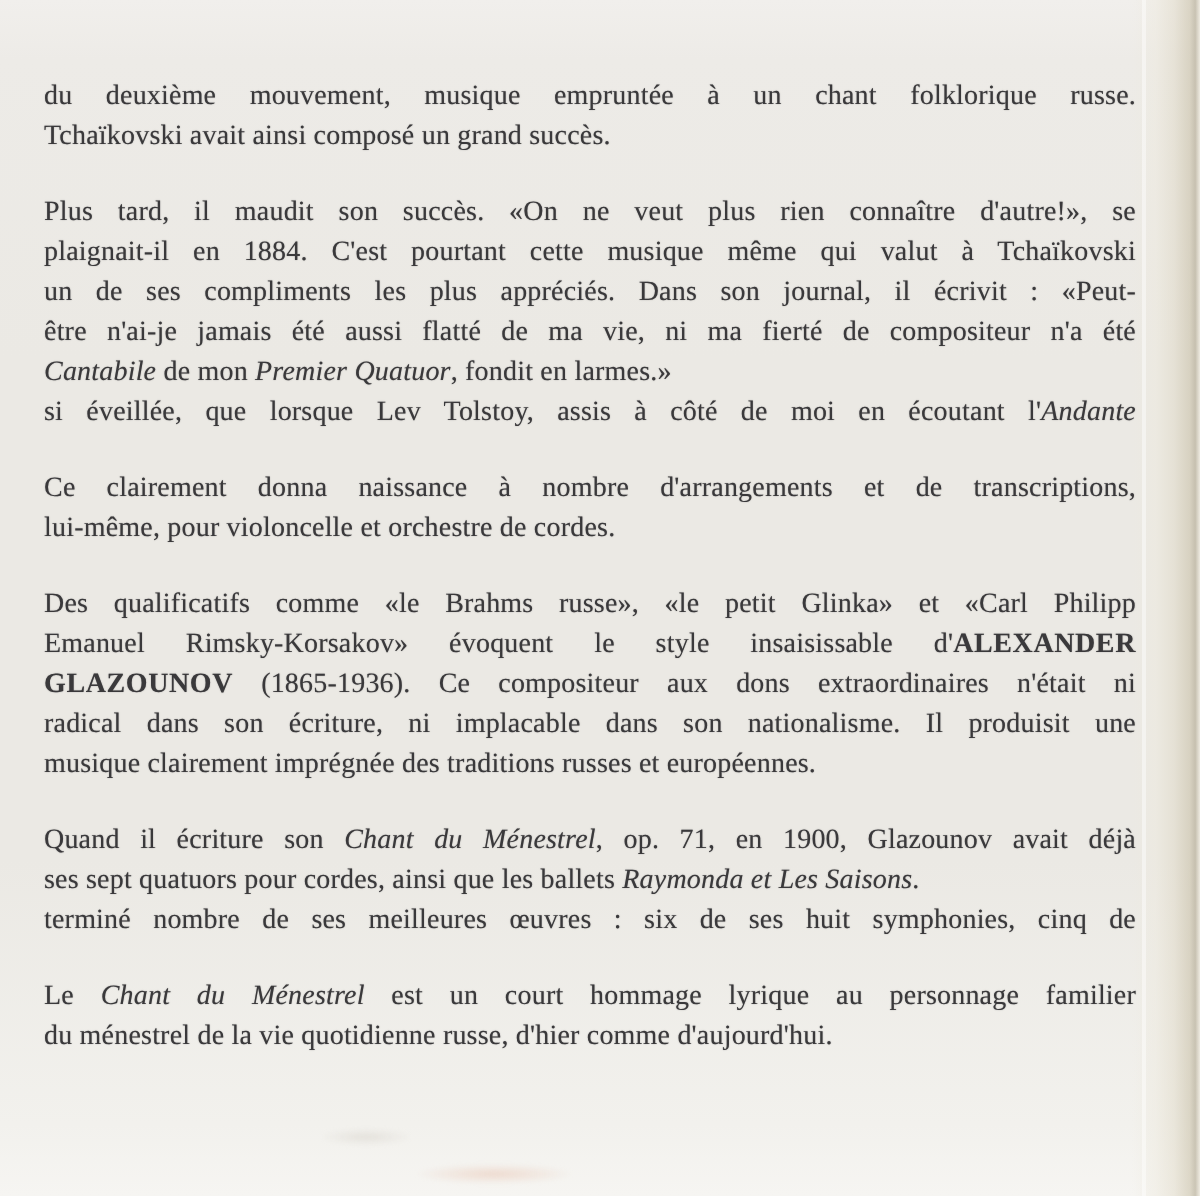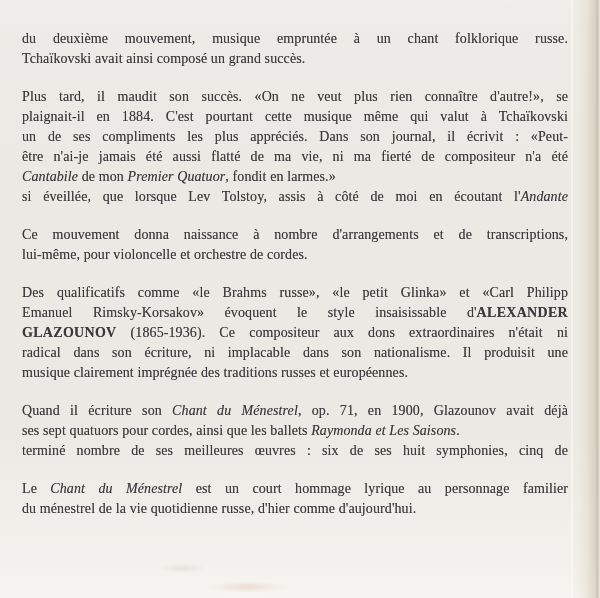--- a/index.html
+++ b/index.html
@@ -51,21 +51,21 @@
   .smudge-grey {
     position: absolute;
     left: 160px; top: 564px;
     width: 46px; height: 9px;
     background: radial-gradient(ellipse at center, rgba(214,210,202,0.5), rgba(214,210,202,0) 70%);
     filter: blur(1px);
   }
   .text-block {
     position: absolute;
     left: 22px;
-    top: 29px;
+    top: 39px;
     width: 546px;
     font-size: 14px;
     line-height: 20px;
     letter-spacing: 0.1px;
     text-shadow: 0 0 0.6px rgba(64,63,66,0.55);
   }
   .para { margin: 0 0 18px 0; }
   .para:last-child { margin-bottom: 0; }
   .line {
     text-align: justify;
@@ -97,21 +97,21 @@
     <div class="para">
       <div class="line"><span class="run">Plus tard, il maudit son succès. «On ne veut plus rien connaître d'autre!», se</span></div>
       <div class="line"><span class="run">plaignait-il en 1884. C'est pourtant cette musique même qui valut à Tchaïkovski</span></div>
       <div class="line"><span class="run">un de ses compliments les plus appréciés. Dans son journal, il écrivit : «Peut-</span></div>
       <div class="line"><span class="run">être n'ai-je jamais été aussi flatté de ma vie, ni ma fierté de compositeur n'a été</span></div>
       <div class="line last"><span class="run it">Cantabile</span><span class="run"> de mon </span><span class="run it">Premier Quatuor</span><span class="run">, fondit en larmes.»</span></div>
       <div class="line"><span class="run">si éveillée, que lorsque Lev Tolstoy, assis à côté de moi en écoutant l'</span><span class="run it">Andante</span></div>
     </div>
 
     <div class="para">
-      <div class="line"><span class="run">Ce mouvement donna naissance à nombre d'arrangements et de transcriptions,</span></div>
+      <div class="line"><span class="run">Ce clairement donna naissance à nombre d'arrangements et de transcriptions,</span></div>
       <div class="line last"><span class="run">lui-même, pour violoncelle et orchestre de cordes.</span></div>
     </div>
 
     <div class="para">
       <div class="line"><span class="run">Des qualificatifs comme «le Brahms russe», «le petit Glinka» et «Carl Philipp</span></div>
       <div class="line"><span class="run">Emanuel Rimsky-Korsakov» évoquent le style insaisissable d'</span><span class="run b">ALEXANDER</span></div>
       <div class="line"><span class="run b">GLAZOUNOV</span><span class="run"> (1865-1936). Ce compositeur aux dons extraordinaires n'était ni</span></div>
       <div class="line"><span class="run">radical dans son écriture, ni implacable dans son nationalisme. Il produisit une</span></div>
       <div class="line last"><span class="run">musique clairement imprégnée des traditions russes et européennes.</span></div>
     </div>

